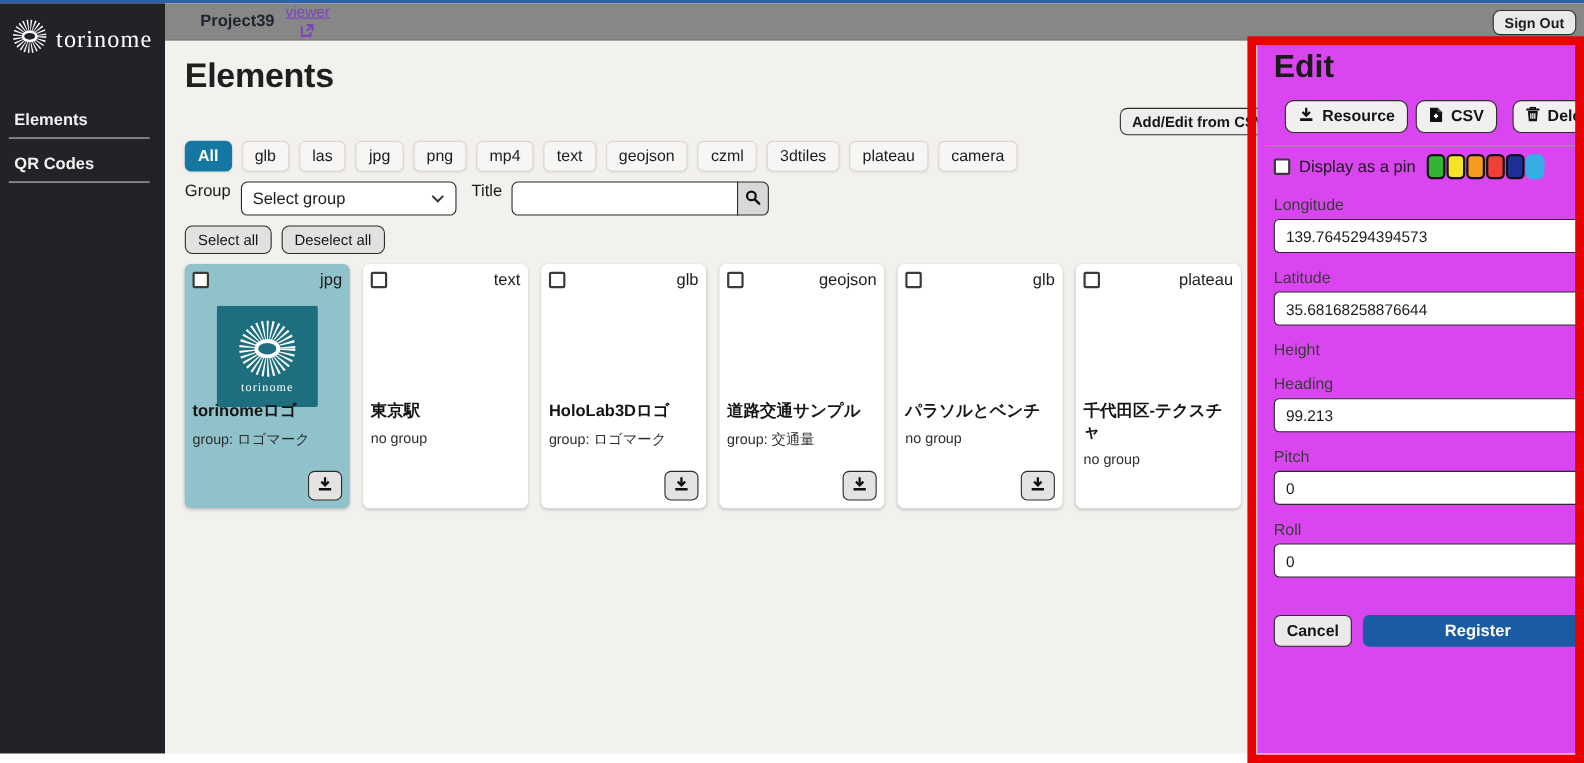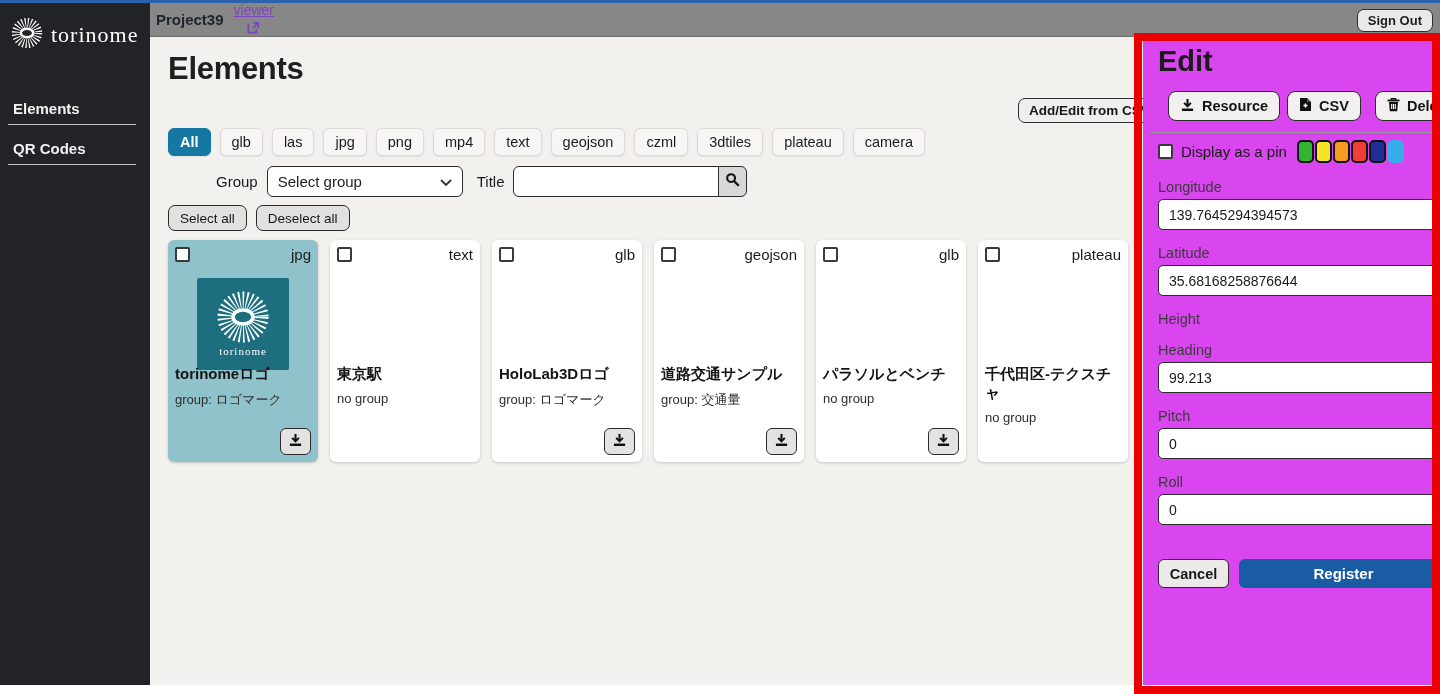--- a/index.html
+++ b/index.html
@@ -13,21 +13,21 @@
   
   .sidebar { position:absolute; left:0; top:3px; width:150px; height:682px; background:#222327; color:#f4f4f4; }
   .brand { display:flex; align-items:center; gap:5px; padding:13px 6px 0 8px; }
   .brand-text { font-family:"Liberation Serif", serif; font-size:22px; letter-spacing:1px; color:#fff; }
   .side-nav { margin-top:46px; }
   .nav-item { margin:0 14px 15px 8px; padding:0 0 7px 5px; border-bottom:1px solid #c9c9c9;
               font-size:15px; font-weight:600; color:#f2f2f2; cursor:pointer; }
 
   
   .topbar { position:absolute; left:150px; top:3px; width:1290px; height:34px; background:#878787;
-            border-bottom:1px solid #6e6e6e; display:flex; align-items:center; padding-left:6px; }
+            border-bottom:1px solid #6e6e6e; display:flex; align-items:center; padding-left:32px; }
   .project-name { font-size:15px; font-weight:700; color:#20242e; }
   .viewer-link { margin-left:10px; font-size:14px; color:#7d44c0; text-decoration:underline;
                  display:inline-flex; align-items:center; gap:3px; cursor:pointer;flex-direction:column; }
   .signout-btn { position:absolute; right:7px; top:6px; height:23px; padding:0 10px; font-size:13px;
                  font-weight:600; color:#1d1d1d; background:#e9e9e9; border:1.5px solid #2f2f2f;
                  border-radius:7px; cursor:pointer; font-family:inherit; }
 
   
   .main { position:absolute; left:150px; top:37px; width:1290px; height:648px; background:#f2f1ee;
           padding-left:18px; }
@@ -35,21 +35,21 @@
   .add-csv-btn { position:absolute; left:868px; top:61px; height:25px; padding:0 10px; font-size:13.5px;
                  font-weight:600; color:#161616; background:#efeeec; border:1.5px solid #2f2f2f;
                  border-radius:7px; cursor:pointer; font-family:inherit; }
 
   .tabs { display:flex; gap:9px; margin-top:41px; }
   .tab { height:28px; display:flex; align-items:center; padding:0 11px; font-size:14.5px; color:#1c1c1c;
          background:#f7f6f4; border:1px solid #ddd9d5; border-radius:6px; box-shadow:0 1px 2px rgba(0,0,0,.08);
          cursor:pointer; }
   .tab.active { background:#1478a2; border-color:#1478a2; color:#fff; font-weight:600; }
 
-  .filter-row { display:flex; align-items:center; margin-top:9px; height:32px;margin-left:48px; }
+  .filter-row { display:flex; margin-top:9px; height:32px; }
   .filter-label { font-size:15px; color:#1a1a1a; }
   .group-select { margin-left:9px; width:196px; height:31px; background:#fff; border:1.5px solid #2b2b2b;
                   border-radius:6px; display:flex; align-items:center; justify-content:space-between;
                   padding:0 10px; font-size:15px; color:#1c1c1c; cursor:pointer; }
   .title-label { margin-left:14px; }
   .search-wrap { display:flex; margin-left:9px; }
   .title-input { width:206px; height:31px; border:1.5px solid #2b2b2b; border-radius:6px 0 0 6px;
                  background:#fff; padding:0 9px; font-size:14px; font-family:inherit; outline:none; }
   .search-btn { width:29px; height:31px; margin-left:-1.5px; background:#d9d8d6; border:1.5px solid #2b2b2b;
                 border-radius:0 6px 6px 0; display:flex; align-items:center; justify-content:center; cursor:pointer; }

